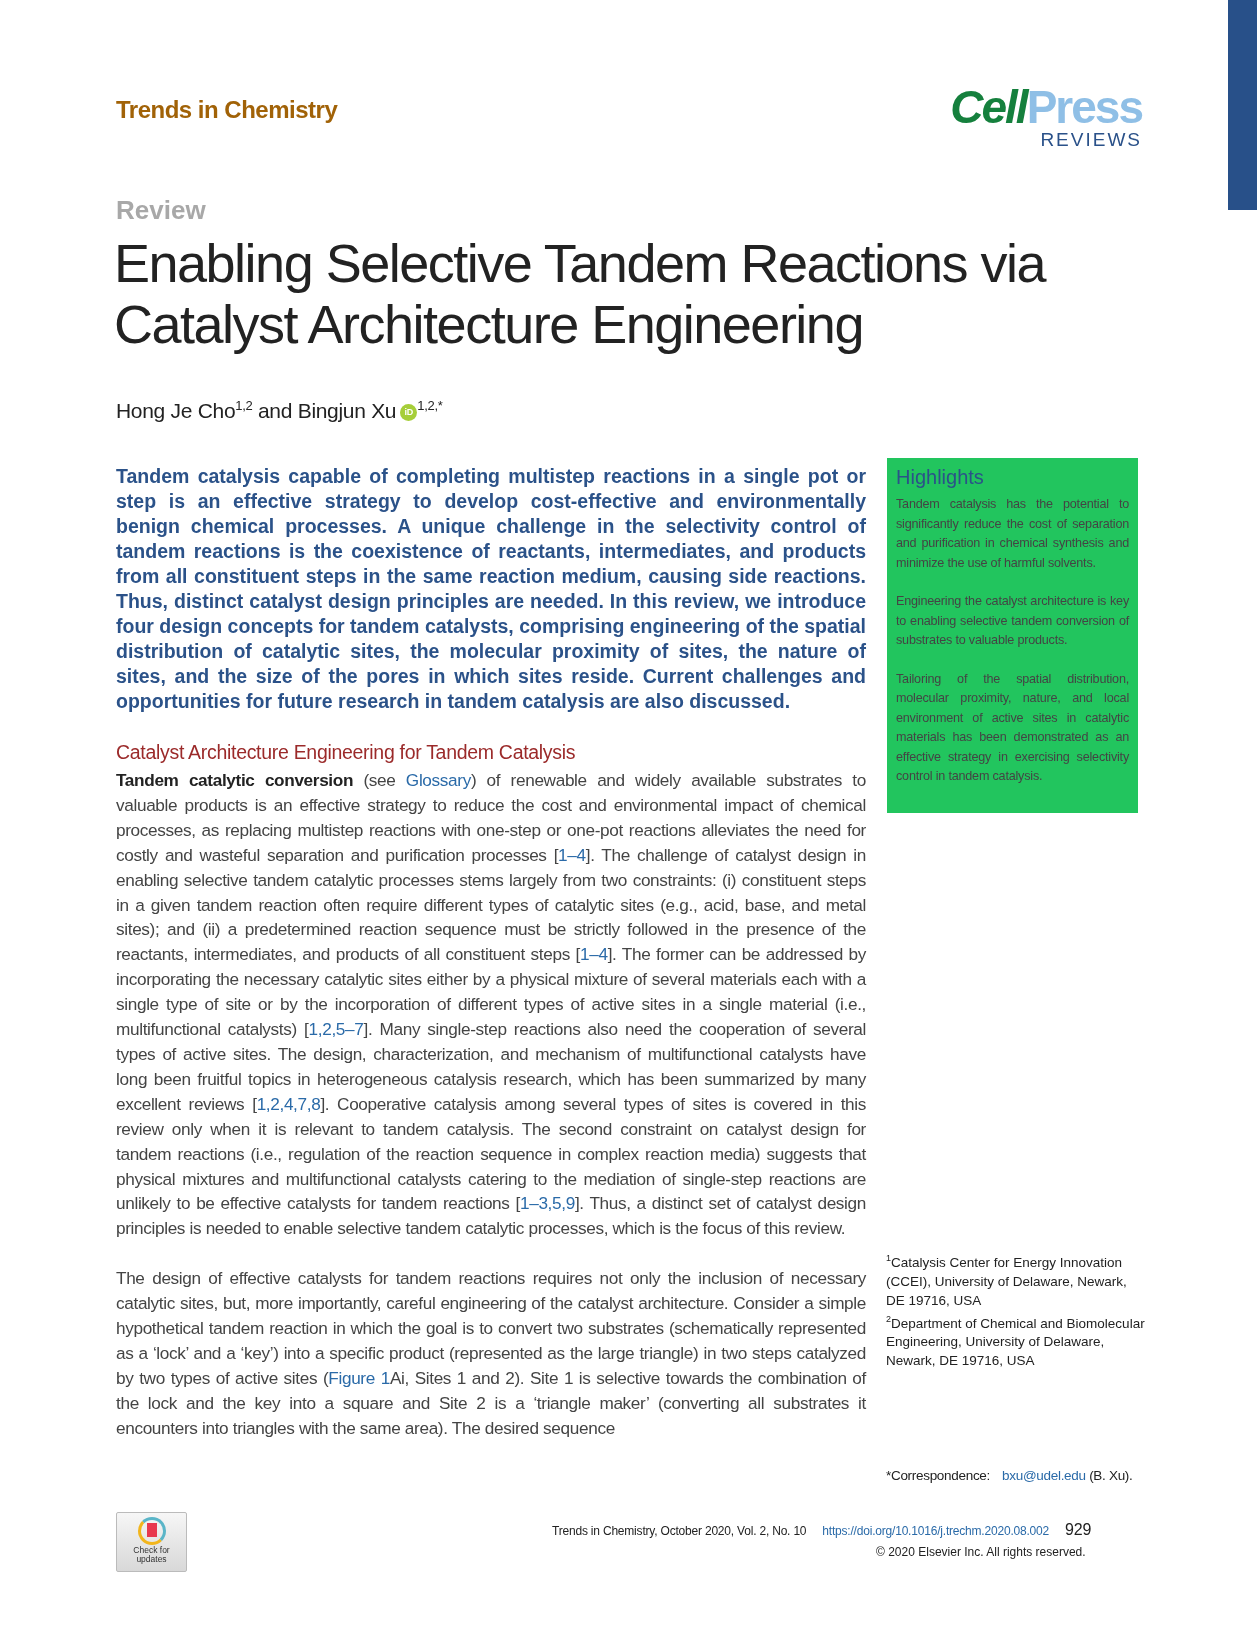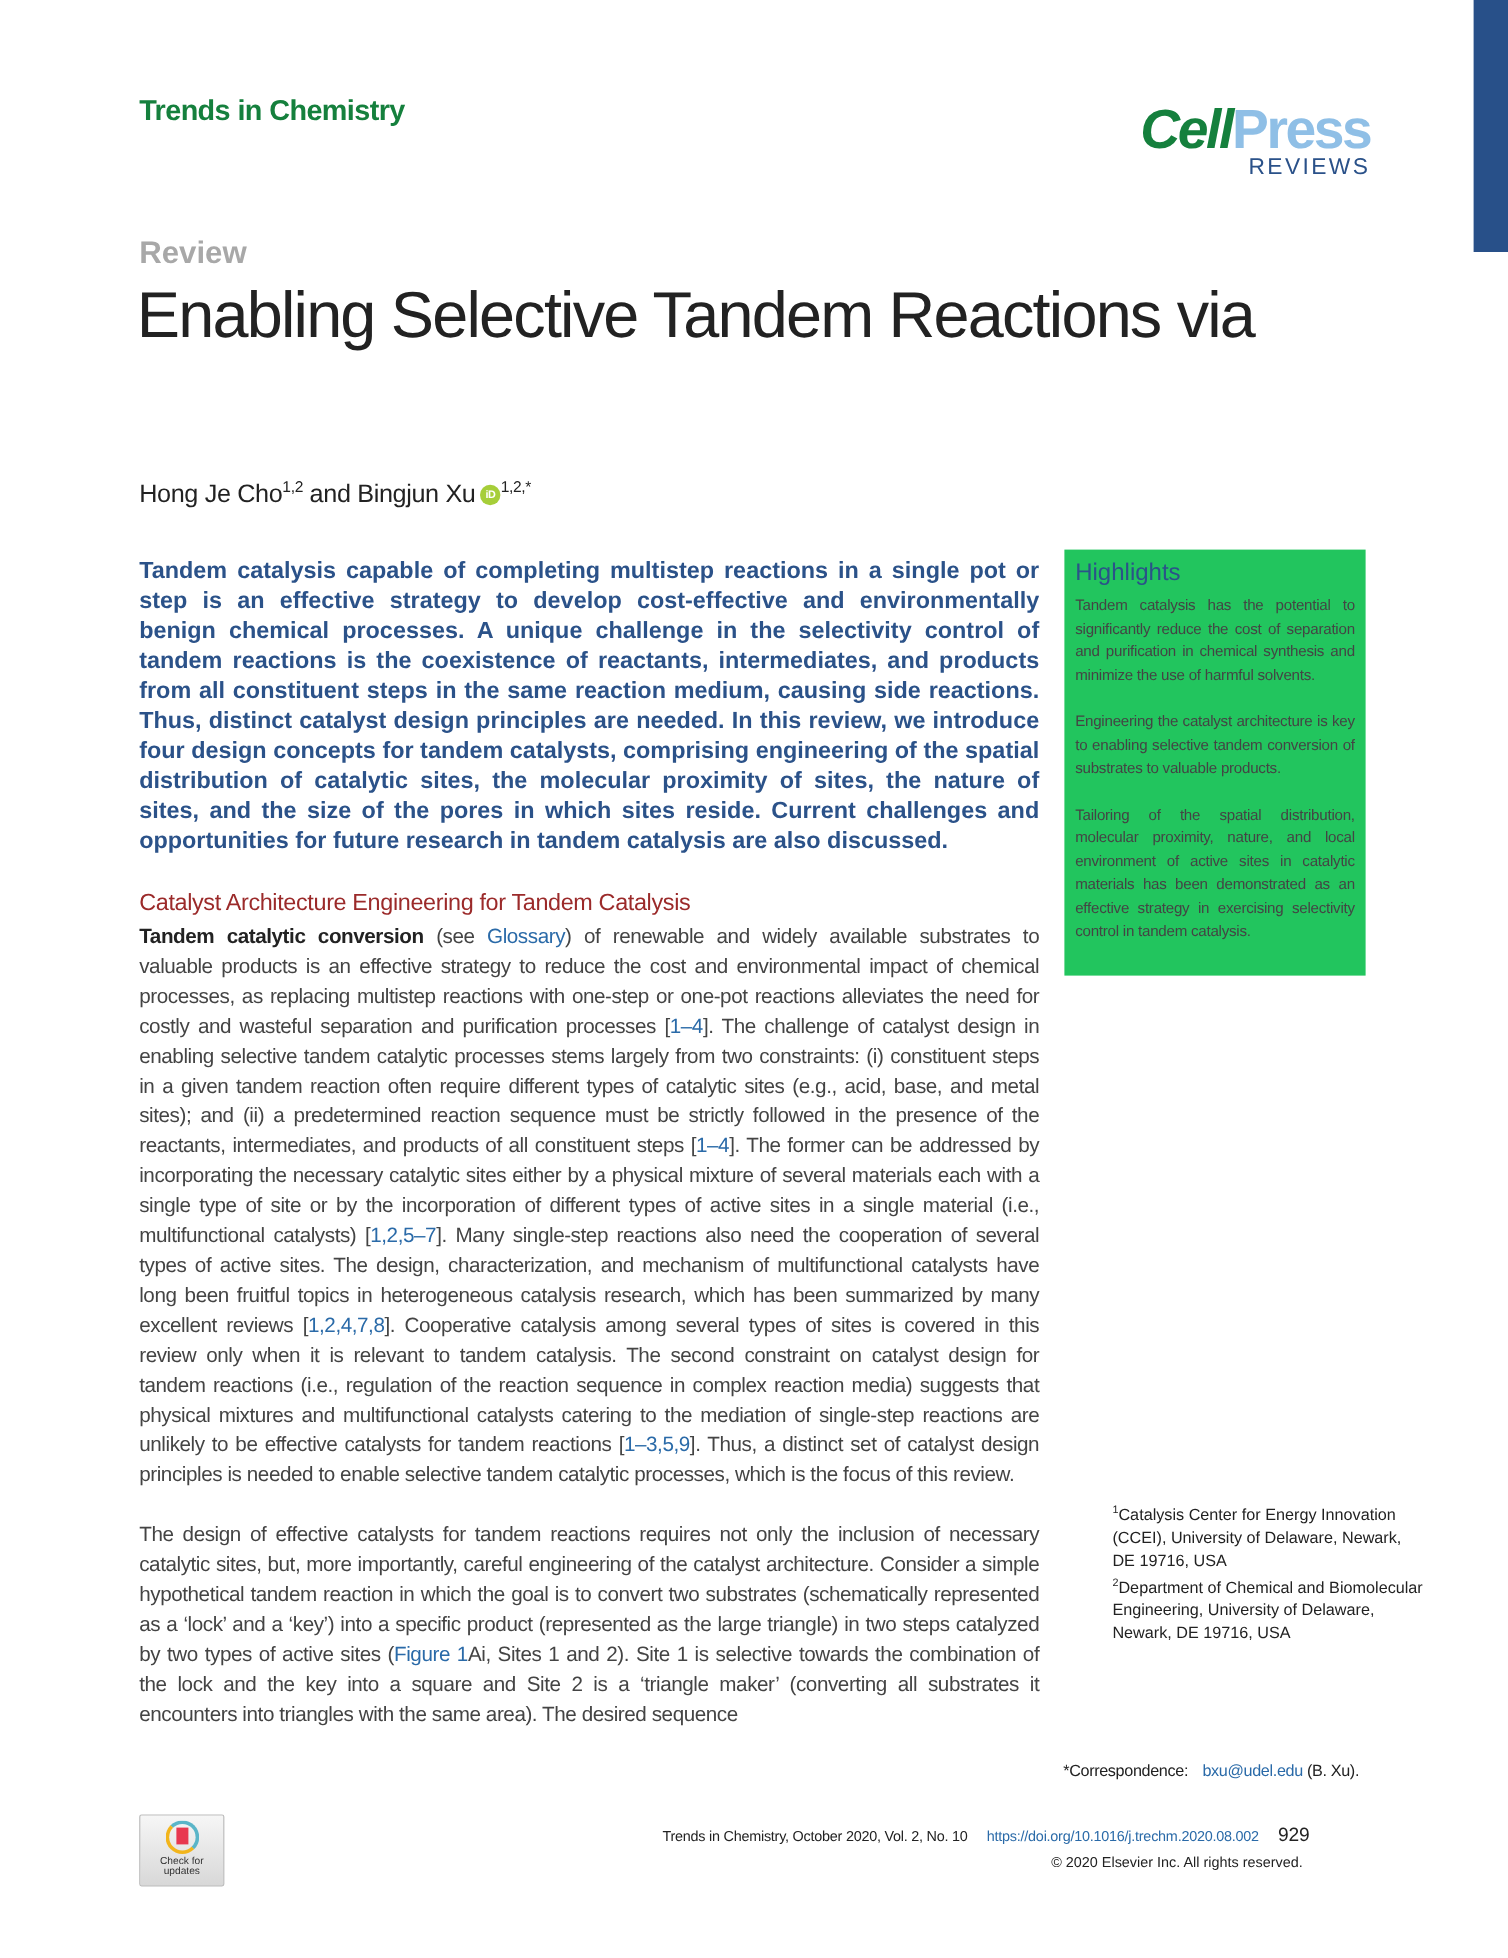--- a/index.html
+++ b/index.html
@@ -1,39 +1,39 @@
 <!DOCTYPE html>
 <html><head>
 <meta charset="utf-8">
 <style>
   html, body { margin: 0; padding: 0; background: #ffffff; }
   body { width: 1257px; height: 1632px; position: relative; overflow: hidden; font-family: "Liberation Sans", sans-serif; color: #333; }
   .abs { position: absolute; }
-  .journal { left: 116px; top: 79px; font-size: 24px; font-weight: bold; color: #15803d; letter-spacing: -0.5px; }
+  .journal { left: 116px; top: 96px; font-size: 24px; font-weight: bold; color: #a16207; letter-spacing: -0.5px; }
   .logo { left: 946px; top: 84px; width: 196px; text-align: right; }
   .logo-main { font-size: 46px; font-weight: bold; letter-spacing: -2px; line-height: 46px; }
   .logo-cell { color: #15803d; font-style: italic; }
   .logo-press { color: #8fbfe6; }
   .logo-sub { font-size: 19px; color: #2a5189; letter-spacing: 2px; margin-top: 0px; line-height: 20px; }
   .accent-bar { left: 1228px; top: 0; width: 29px; height: 210px; background: #285089; }
   .article-type { left: 116px; top: 195px; font-size: 26px; font-weight: bold; color: #a8a8a8; }
   .title { left: 114px; top: 233px; width: 960px; font-size: 54px; font-weight: normal; color: #222; line-height: 61px; letter-spacing: -1.5px; }
   .authors { left: 116px; top: 398px; font-size: 21px; color: #222; letter-spacing: -0.3px; }
   .authors sup { font-size: 13px; }
   .orcid { display: inline-block; width: 17px; height: 17px; border-radius: 50%; background: #a6ce39; color: #fff; font-size: 9px; font-weight: bold; text-align: center; line-height: 17px; vertical-align: middle; margin-left: 4px; }
   .abstract { left: 116px; top: 464px; width: 750px; font-size: 19.5px; font-weight: bold; color: #2b5289; line-height: 25px; text-align: justify; }
   .highlights { left: 887px; top: 458px; width: 251px; height: 355px; background: #22c55e; box-sizing: border-box; padding: 8px 9px 8px 9px; }
   .hl-title { font-size: 20px; color: #2b5289; margin-bottom: 6px; }
   .hl-item { font-size: 12.6px; color: #444; line-height: 19.5px; text-align: justify; margin-bottom: 19px; letter-spacing: -0.2px; }
   .section-head { left: 116px; top: 741px; font-size: 19.5px; color: #9b2a2a; letter-spacing: -0.3px; }
   .body { left: 116px; top: 768px; width: 750px; font-size: 17.2px; color: #444; line-height: 24.9px; text-align: justify; letter-spacing: -0.35px; }
   .body p { margin: 0 0 25px 0; }
   .body b { color: #222; }
   .ref { color: #2a6aa8; }
-  .affil { left: 927px; top: 1249px; width: 260px; font-size: 13.5px; color: #222; line-height: 19px; }
+  .affil { left: 886px; top: 1249px; width: 260px; font-size: 13.5px; color: #222; line-height: 19px; }
   .affil sup { font-size: 9px; }
   .corr { left: 886px; top: 1468px; font-size: 13.5px; color: #222; letter-spacing: -0.3px; }
   .corr .link { color: #2a6aa8; padding-left: 12px; }
   .badge { left: 116px; top: 1512px; width: 71px; height: 60px; border: 1px solid #bbb; border-radius: 2px; background: linear-gradient(#f6f6f6, #d8d8d8); box-sizing: border-box; text-align: center; }
   .badge-ring { width: 28px; height: 28px; margin: 4px auto 0; border-radius: 50%; border: 3px solid #5ab5c8; border-bottom-color: #f2b51c; border-left-color: #f2b51c; box-sizing: border-box; position: relative; }
   .badge-flag { position: absolute; left: 6px; top: 3px; width: 10px; height: 14px; background: #e8384f; }
   .badge-text { font-size: 8.5px; color: #333; line-height: 9px; margin-top: 1px; }
   .footer { left: 552px; top: 1521px; font-size: 12px; color: #222; letter-spacing: -0.2px; white-space: nowrap; }
   .footer .doi { color: #2a6aa8; margin-left: 16px; }
   .footer .page { font-size: 16px; margin-left: 16px; }
@@ -48,20 +48,21 @@
   <div class="logo-main"><span class="logo-cell">Cell</span><span class="logo-press">Press</span></div>
   <div class="logo-sub">REVIEWS</div>
 </div>
 
 <div class="abs accent-bar"></div>
 
 <div class="abs article-type">Review</div>
 
 <div class="abs title">
   <div>Enabling Selective Tandem Reactions via</div>
+  <div>Catalyst Architecture Engineering</div>
 </div>
 
 <div class="abs authors"><span>Hong Je Cho</span><sup>1,2</sup><span> and </span><span>Bingjun Xu</span><span class="orcid">iD</span><sup>1,2,*</sup></div>
 
 <div class="abs abstract">Tandem catalysis capable of completing multistep reactions in a single pot or step is an effective strategy to develop cost-effective and environmentally benign chemical processes. A unique challenge in the selectivity control of tandem reactions is the coexistence of reactants, intermediates, and products from all constituent steps in the same reaction medium, causing side reactions. Thus, distinct catalyst design principles are needed. In this review, we introduce four design concepts for tandem catalysts, comprising engineering of the spatial distribution of catalytic sites, the molecular proximity of sites, the nature of sites, and the size of the pores in which sites reside. Current challenges and opportunities for future research in tandem catalysis are also discussed.</div>
 
 <div class="abs highlights">
   <div class="hl-title">Highlights</div>
   <div class="hl-item">Tandem catalysis has the potential to significantly reduce the cost of separation and purification in chemical synthesis and minimize the use of harmful solvents.</div>
   <div class="hl-item">Engineering the catalyst architecture is key to enabling selective tandem conversion of substrates to valuable products.</div>

